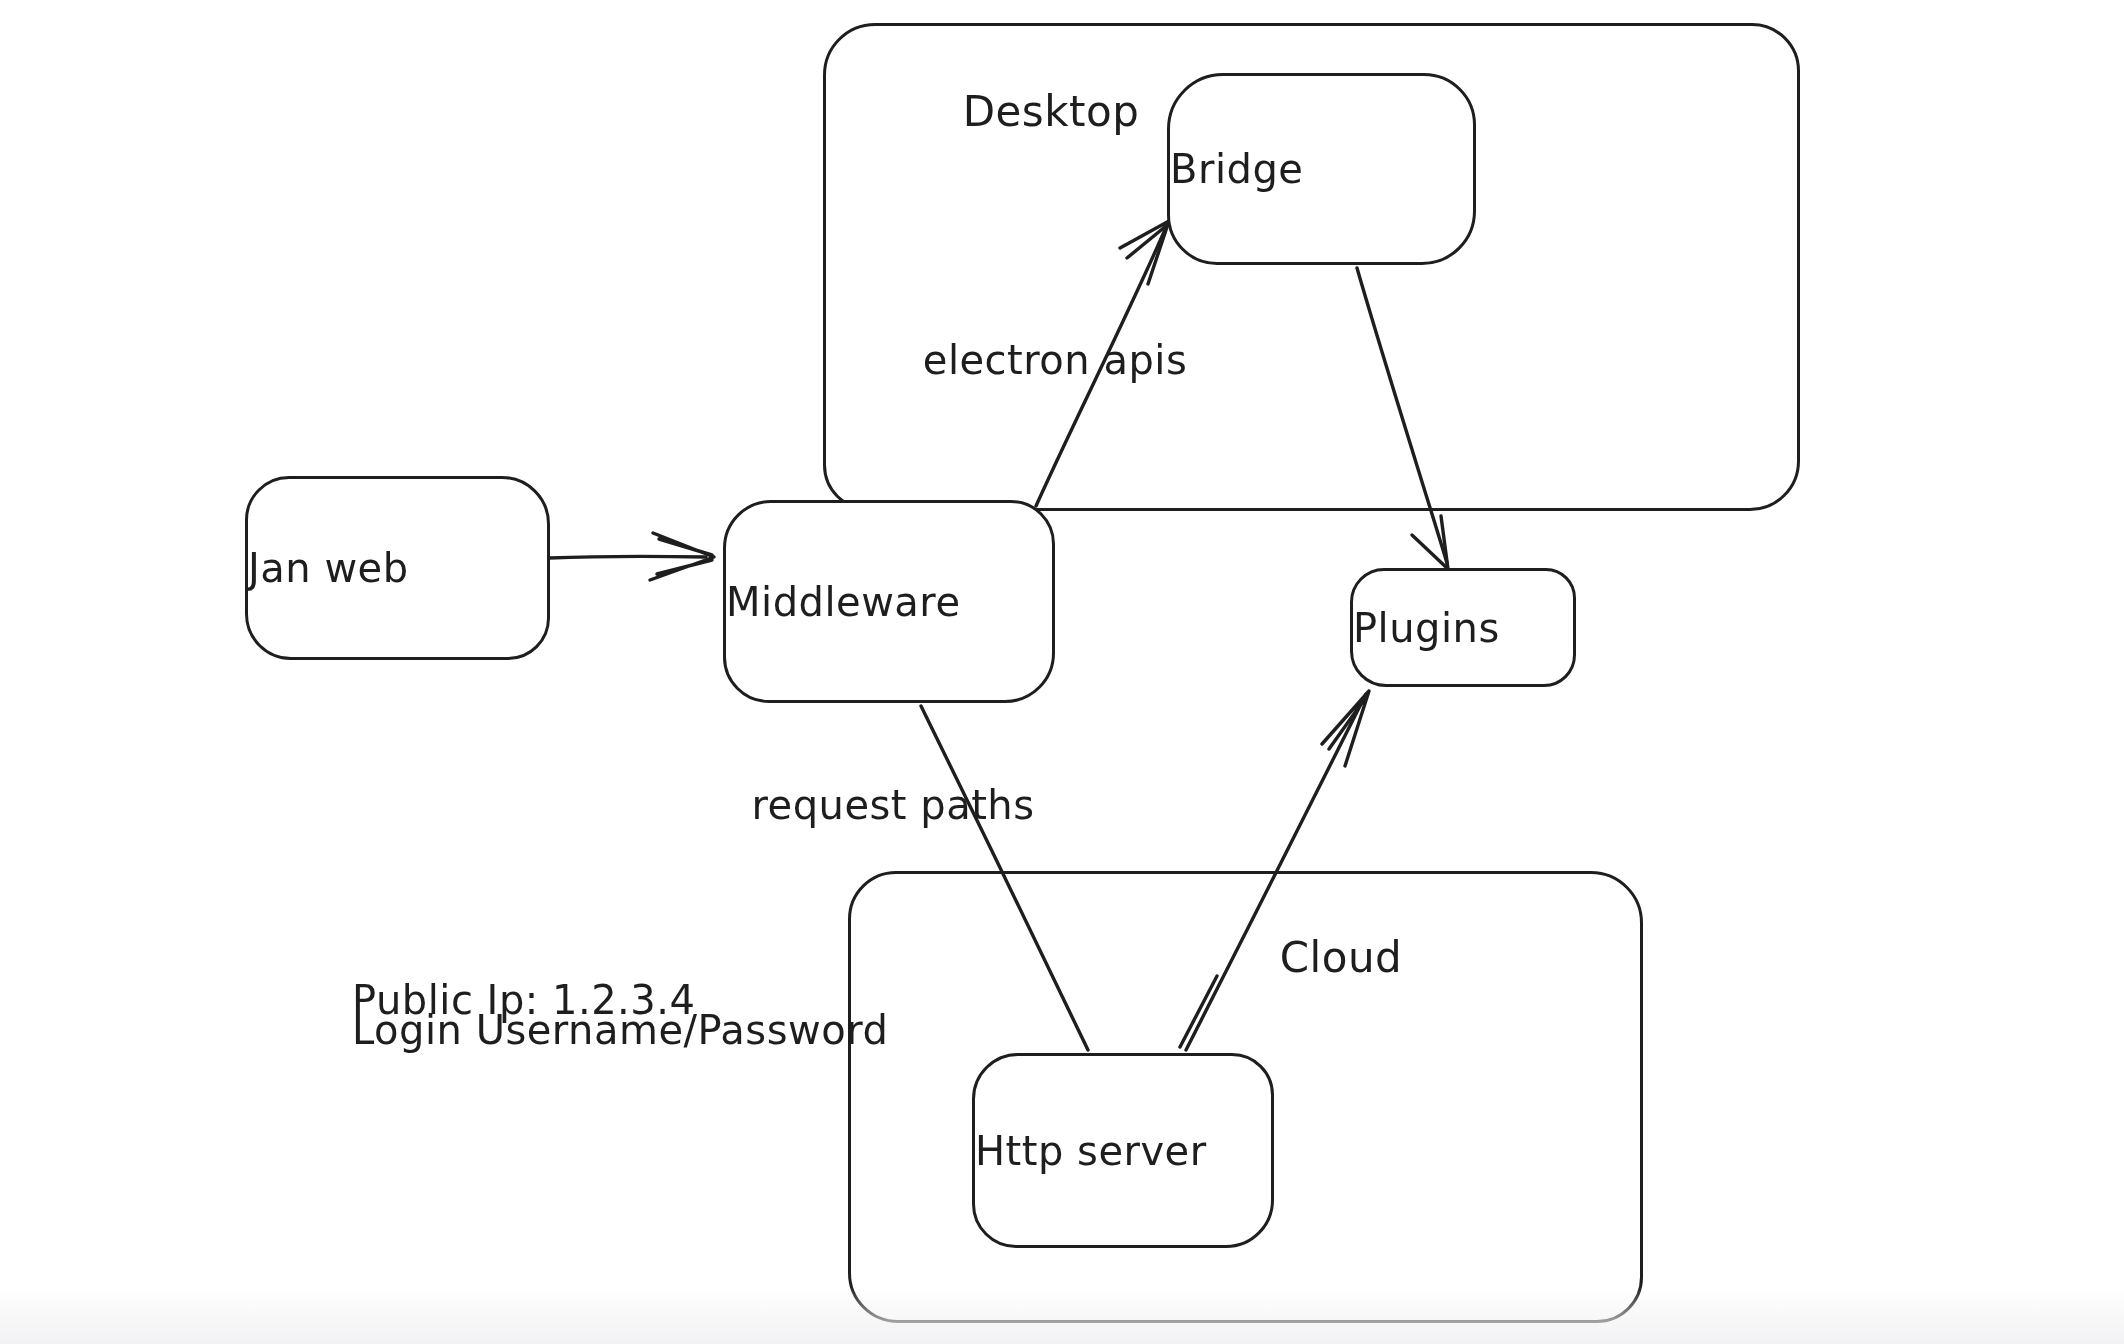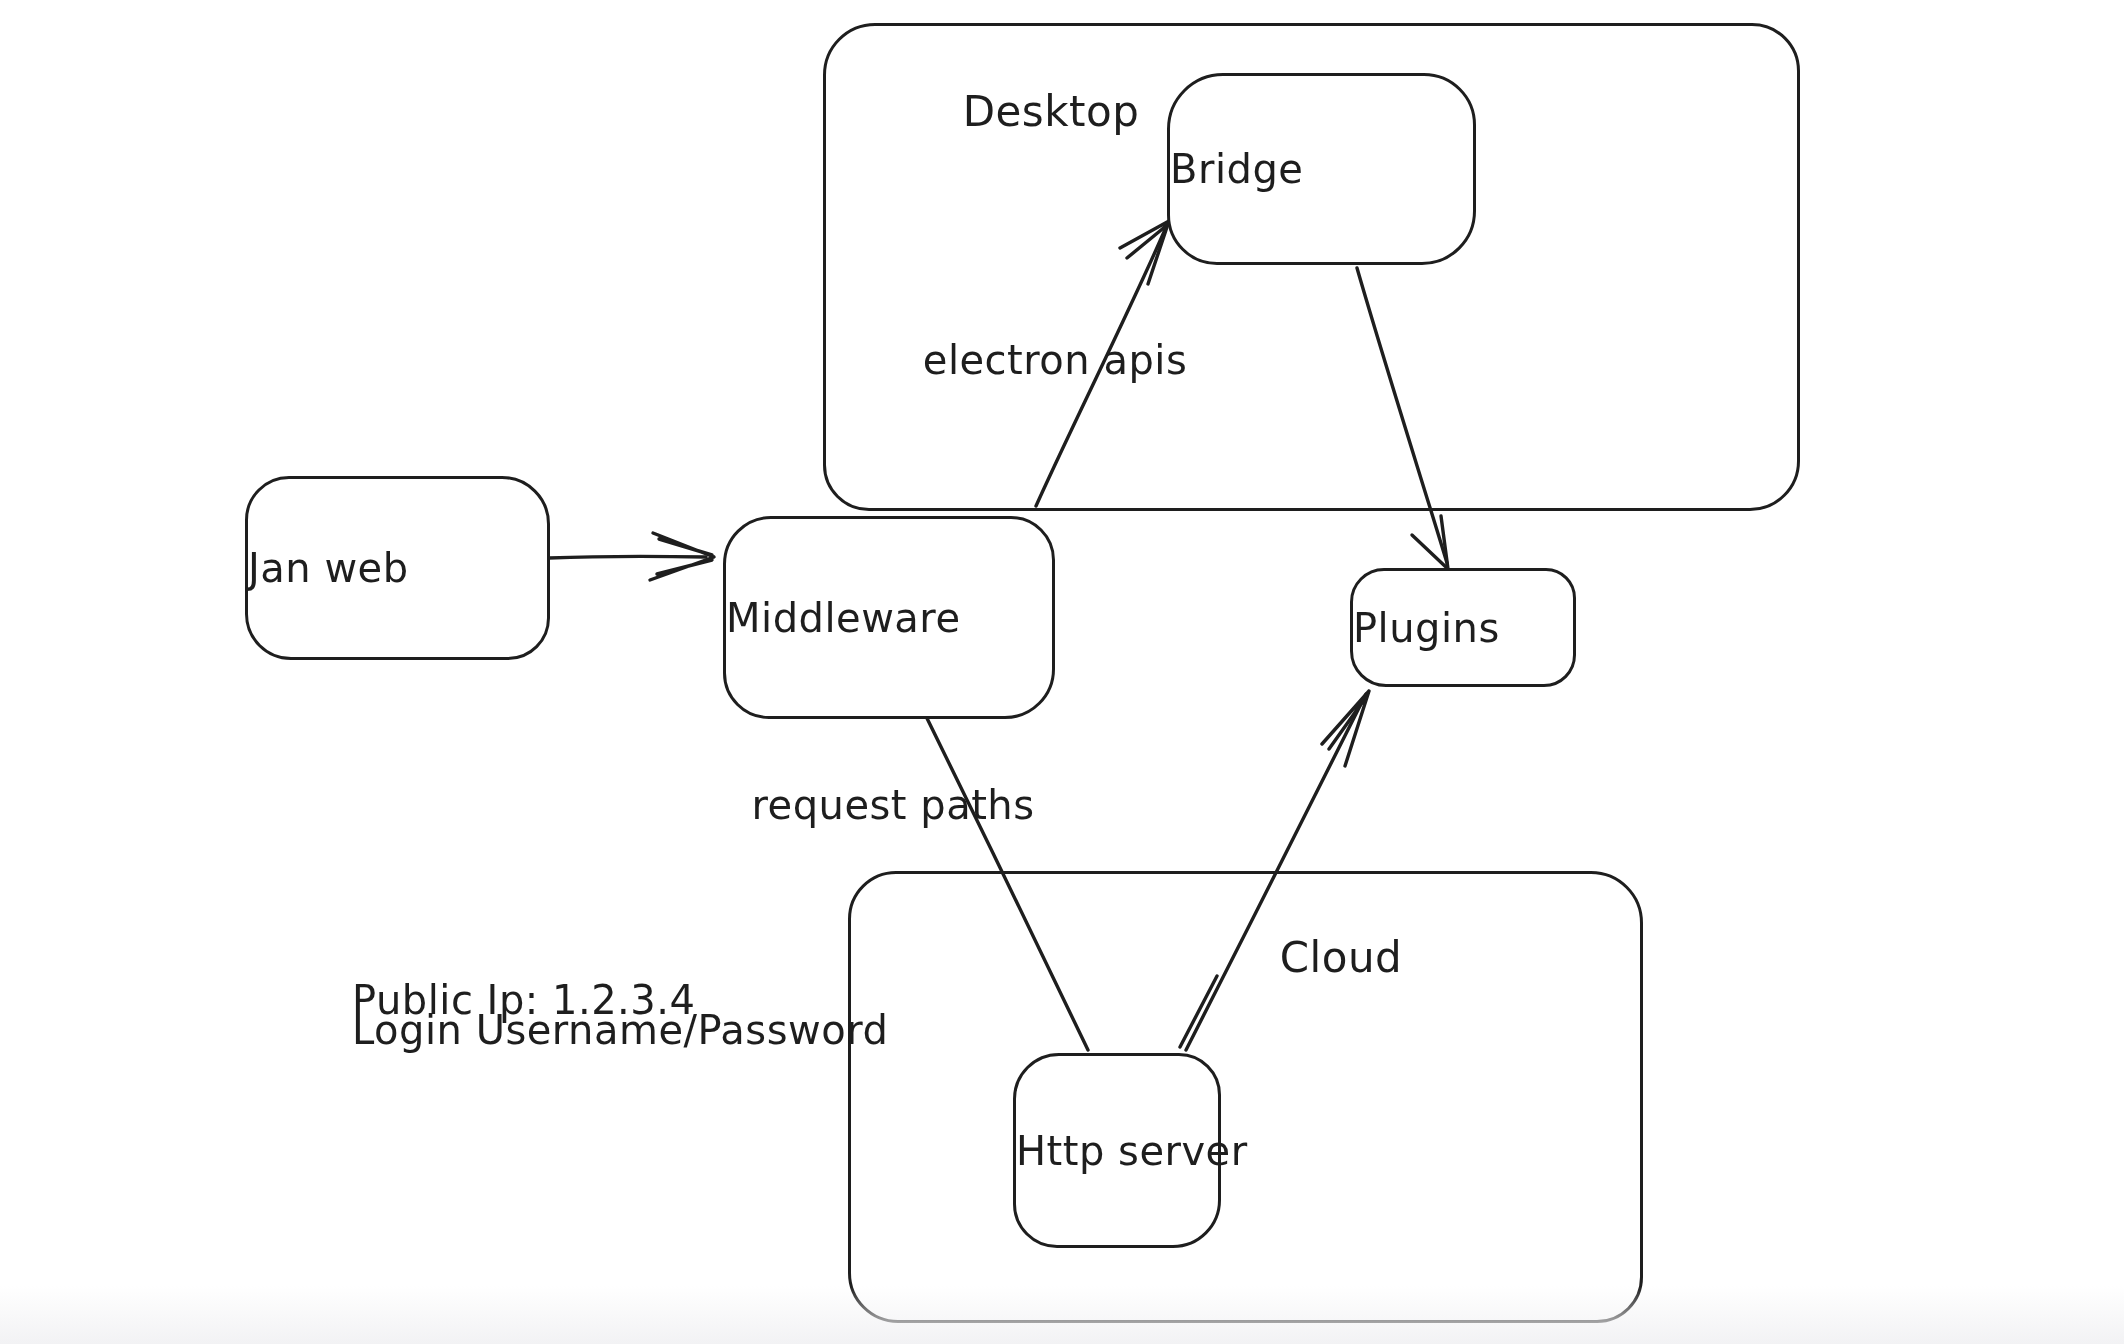--- a/index.html
+++ b/index.html
@@ -102,33 +102,33 @@
   <div class="shape container" style="left:823px;top:23px;width:977px;height:488px;border-radius:52px 48px 50px 46px;"></div>
   <div class="float-label" style="left:1051px;top:82px;font-size:42px;margin-top:29px;">Desktop</div>
 
   <div class="shape container" style="left:848px;top:871px;width:795px;height:452px;border-radius:48px 52px 46px 50px;"></div>
   <div class="float-label" style="left:1341px;top:957px;font-size:42px;">Cloud</div>
 
   <div class="shape" style="left:245px;top:476px;width:305px;height:184px;border-radius:44px 48px 42px 46px;">
     <span class="node-label">Jan web</span>
   </div>
 
-  <div class="shape" style="left:723px;top:500px;width:332px;height:203px;border-radius:48px 44px 50px 46px;margin-top:16px;">
+  <div class="shape" style="left:723px;top:500px;width:332px;height:203px;border-radius:48px 44px 50px 46px;">
     <span class="node-label">Middleware</span>
   </div>
 
   <div class="shape" style="left:1167px;top:73px;width:309px;height:192px;border-radius:56px 52px 54px 50px;">
     <span class="node-label">Bridge</span>
   </div>
 
   <div class="shape" style="left:1350px;top:568px;width:226px;height:119px;border-radius:34px 30px 32px 36px;">
     <span class="node-label">Plugins</span>
   </div>
 
-  <div class="shape" style="left:972px;top:1053px;width:208px;height:195px;border-radius:46px 42px 48px 44px;margin-left:41px;">
+  <div class="shape" style="left:972px;top:1053px;width:302px;height:195px;border-radius:46px 42px 48px 44px;">
     <span class="node-label">Http server</span>
   </div>
 
   <div class="float-label" style="left:1055px;top:360px;">electron apis</div>
   <div class="float-label" style="left:893px;top:805px;">request paths</div>
 
   <div class="annotation" style="left:352px;top:960px;margin-top:20px;">Public Ip: 1.2.3.4</div>
   <div class="annotation" style="left:352px;top:1010px;">Login Username/Password</div>
 
   <div class="bottom-fade"></div>

